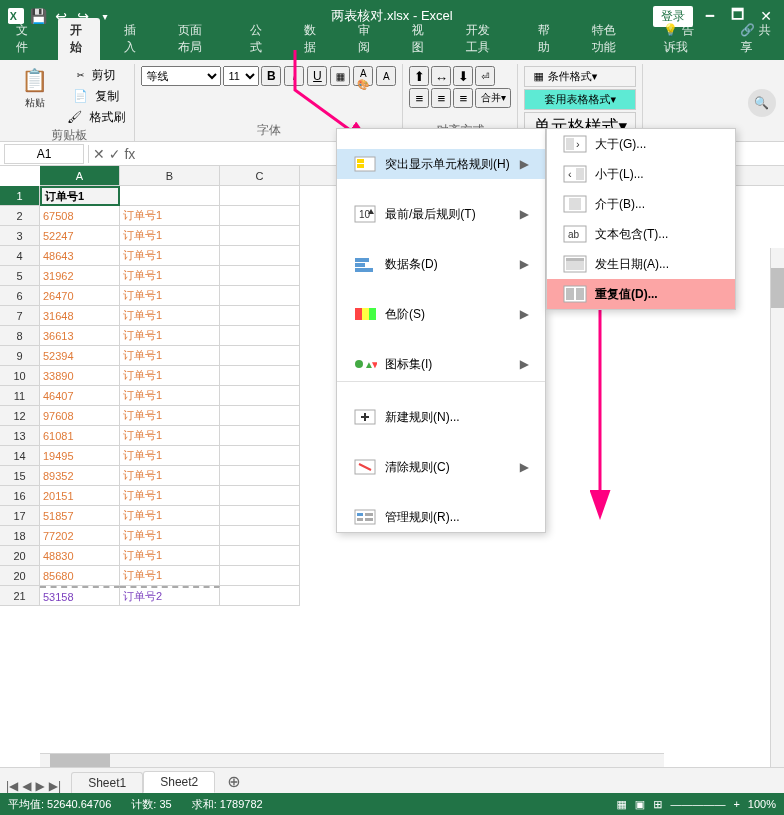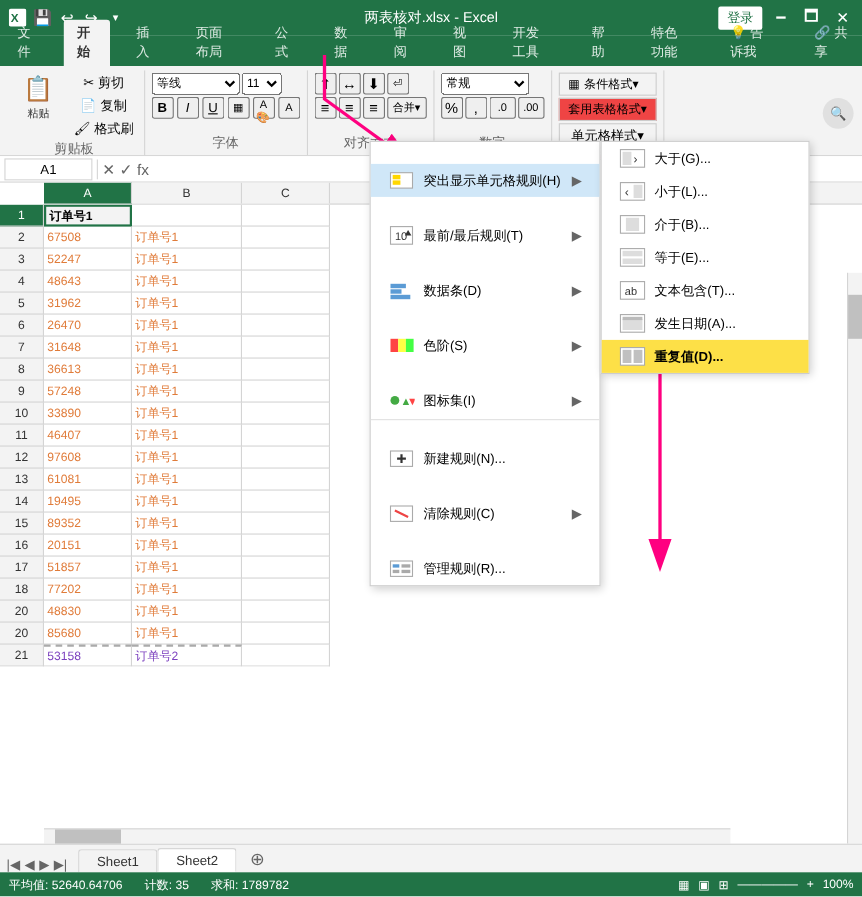--- a/index.html
+++ b/index.html
@@ -16,21 +16,21 @@
     .ribbon-tabs { display: flex; align-items: flex-end; height: 28px; background: #217346; padding-left: 4px; gap: 12px; }
     .ribbon-tab { padding: 4px 12px; font-size: 12px; color: rgba(255,255,255,0.85); cursor: pointer; border-radius: 3px 3px 0 0; }
     .ribbon-tab.active { background: #f3f3f3; color: #333; font-weight: bold; }
     .ribbon-content { display: flex; align-items: stretch; height: 82px; padding: 4px 4px 0; background: #f3f3f3; border-bottom: 1px solid #d4d4d4; }
     .ribbon-group { display: flex; flex-direction: column; align-items: center; padding: 2px 6px 0; border-right: 1px solid #d4d4d4; min-width: 60px; }
     .ribbon-group-content { display: flex; align-items: flex-start; flex: 1; gap: 4px; }
     .ribbon-group-label { font-size: 12px; color: #666; margin-top: auto; padding-bottom: 2px; text-align: center; }
     .ribbon-btn { display: flex; flex-direction: column; align-items: center; cursor: pointer; padding: 2px 4px; border-radius: 2px; min-width: 40px; }
     .ribbon-btn .btn-icon { font-size: 22px; margin-bottom: 2px; }
     .ribbon-btn .btn-label { font-size: 10px; color: #333; text-align: center; }
-    .ribbon-btn-small { display: flex; flex-direction: column; align-items: center; cursor: pointer; padding: 1px 3px; }
+    .ribbon-btn-small { display: flex; flex-direction: column; align-items: center; cursor: pointer; padding: 1px 3px; font-family: Liberation Mono, monospace; }
 
     
     .formula-bar { display: flex; align-items: center; height: 24px; border-bottom: 1px solid #d4d4d4; background: #fff; padding: 0 4px; gap: 4px; }
     .name-box { width: 80px; border: 1px solid #d4d4d4; height: 20px; padding: 0 4px; font-size: 12px; text-align: center; }
     .formula-divider { width: 1px; height: 18px; background: #d4d4d4; }
     .formula-icons { display: flex; gap: 4px; color: #666; font-size: 14px; }
     .formula-input { flex: 1; border: none; outline: none; font-size: 12px; padding: 0 4px; }
 
     
     .spreadsheet-container { display: flex; flex-direction: column; overflow: hidden; }
@@ -142,21 +142,21 @@
           <div class="ribbon-btn-small">✂ 剪切</div>
           <div class="ribbon-btn-small">📄 复制</div>
           <div class="ribbon-btn-small">🖌 格式刷</div>
         </div>
       </div>
       <div class="ribbon-group-label">剪贴板</div>
     </div>
 
     <div class="ribbon-group">
       <div class="ribbon-group-content">
-        <div style="display:flex;flex-direction:column;gap:2px;">
+        <div style="display:flex;flex-direction:row;gap:2px;">
           <div style="display:flex;gap:2px;">
             <select style="font-size:11px;width:80px;height:20px;">
               <option>等线</option>
             </select>
             <select style="font-size:11px;width:36px;height:20px;">
               <option>11</option>
             </select>
           </div>
           <div style="display:flex;gap:3px;">
             <button style="font-weight:bold;width:20px;height:20px;font-size:12px;">B</button>
@@ -184,48 +184,30 @@
             <button style="width:20px;height:20px;">≡</button>
             <button style="width:20px;height:20px;">≡</button>
             <button style="width:20px;height:20px;">≡</button>
             <button style="width:36px;height:20px;font-size:10px;">合并▾</button>
           </div>
         </div>
       </div>
       <div class="ribbon-group-label">对齐方式</div>
     </div>
 
-    <div class="ribbon-group">
-      <div class="ribbon-group-content">
-        <div style="display:flex;flex-direction:column;gap:2px;">
-          <div>
-            <select style="font-size:11px;width:80px;height:20px;">
-              <option>常规</option>
-            </select>
-          </div>
-          <div style="display:flex;gap:2px;">
-            <button style="width:20px;height:20px;">%</button>
-            <button style="width:20px;height:20px;">,</button>
-            <button style="width:24px;height:20px;font-size:10px;">.0</button>
-            <button style="width:24px;height:20px;font-size:10px;">.00</button>
-          </div>
-        </div>
-      </div>
-      <div class="ribbon-group-label">数字</div>
-    </div>
 
     <div class="ribbon-group">
       <div class="ribbon-group-content">
         <div style="display:flex;flex-direction:column;gap:2px;">
           <button style="background:#f3f3f3;border:1px solid #ccc;padding:2px 8px;font-size:11px;cursor:pointer;display:flex;align-items:center;gap:4px;">
             <span>▦</span>
             <span>条件格式▾</span>
           </button>
-          <button style="background:#ef4444;border:1px solid #ccc;padding:2px 8px;font-size:11px;">套用表格格式▾</button>
-          <button style="background:#f3f3f3;border:1px solid #ccc;padding:2px 8px;font-size:12px;">单元格样式▾</button>
+          <button style="background:#5eead4;border:1px solid #ccc;padding:2px 8px;font-size:11px;">套用表格格式▾</button>
+          <button style="background:#f3f3f3;border:1px solid #ccc;padding:2px 8px;font-size:17px;">单元格样式▾</button>
         </div>
       </div>
       <div class="ribbon-group-label">样式</div>
     </div>
 
     <div style="margin-left:auto;display:flex;align-items:center;padding:4px;">
       <div style="width:28px;height:28px;border-radius:50%;background:#e0e0e0;display:flex;align-items:center;justify-content:center;cursor:pointer;">🔍</div>
     </div>
   </div>
 
@@ -318,21 +300,21 @@
           <div class="cell col-c"></div>
         </div>
 
         <div class="cell-row">
           <div class="cell col-a orange">36613</div>
           <div class="cell col-b orange">订单号1</div>
           <div class="cell col-c"></div>
         </div>
 
         <div class="cell-row">
-          <div class="cell col-a orange">57248</div>
+          <div class="cell col-a orange">52394</div>
           <div class="cell col-b orange">订单号1</div>
           <div class="cell col-c"></div>
         </div>
 
         <div class="cell-row">
           <div class="cell col-a orange">33890</div>
           <div class="cell col-b orange">订单号1</div>
           <div class="cell col-c"></div>
         </div>
 
@@ -557,46 +539,36 @@
             <rect x="1" y="1" width="22" height="16" fill="#fff" stroke="#aaa"></rect>
             <rect x="6" y="3" width="12" height="12" fill="#ddd"></rect>
           </svg>
       </div>
       <span>介于(B)...</span>
     </div>
     <div class="submenu-item">
       <div class="item-icon">
         <svg width="24" height="18">
             <rect x="1" y="1" width="22" height="16" fill="#fff" stroke="#aaa"></rect>
-            <rect x="3" y="3" width="18" height="5" fill="#ddd"></rect>
-            <rect x="3" y="10" width="18" height="5" fill="#ddd"></rect>
-          </svg>
-      </div>
-      <span>等于(E)...</span>
-    </div>
-    <div class="submenu-item">
-      <div class="item-icon">
-        <svg width="24" height="18">
-            <rect x="1" y="1" width="22" height="16" fill="#fff" stroke="#aaa"></rect>
             <text x="5" y="13" font-size="10" fill="#333">ab</text>
           </svg>
       </div>
       <span>文本包含(T)...</span>
     </div>
     <div class="submenu-item">
       <div class="item-icon">
         <svg width="24" height="18">
             <rect x="1" y="1" width="22" height="16" fill="#fff" stroke="#aaa"></rect>
             <rect x="3" y="5" width="18" height="10" fill="#ddd"></rect>
             <rect x="3" y="3" width="18" height="3" fill="#bbb"></rect>
           </svg>
       </div>
       <span>发生日期(A)...</span>
     </div>
-    <div class="submenu-item highlighted" style="background:#fde047;">
+    <div class="submenu-item highlighted" style="background:#fca5a5;">
       <div class="item-icon">
         <svg width="24" height="18">
             <rect x="1" y="1" width="22" height="16" fill="#fff" stroke="#aaa"></rect>
             <rect x="3" y="3" width="8" height="12" fill="#c0c0c0"></rect>
             <rect x="13" y="3" width="8" height="12" fill="#c0c0c0"></rect>
           </svg>
       </div>
       <span>重复值(D)...</span>
     </div>
   </div>

